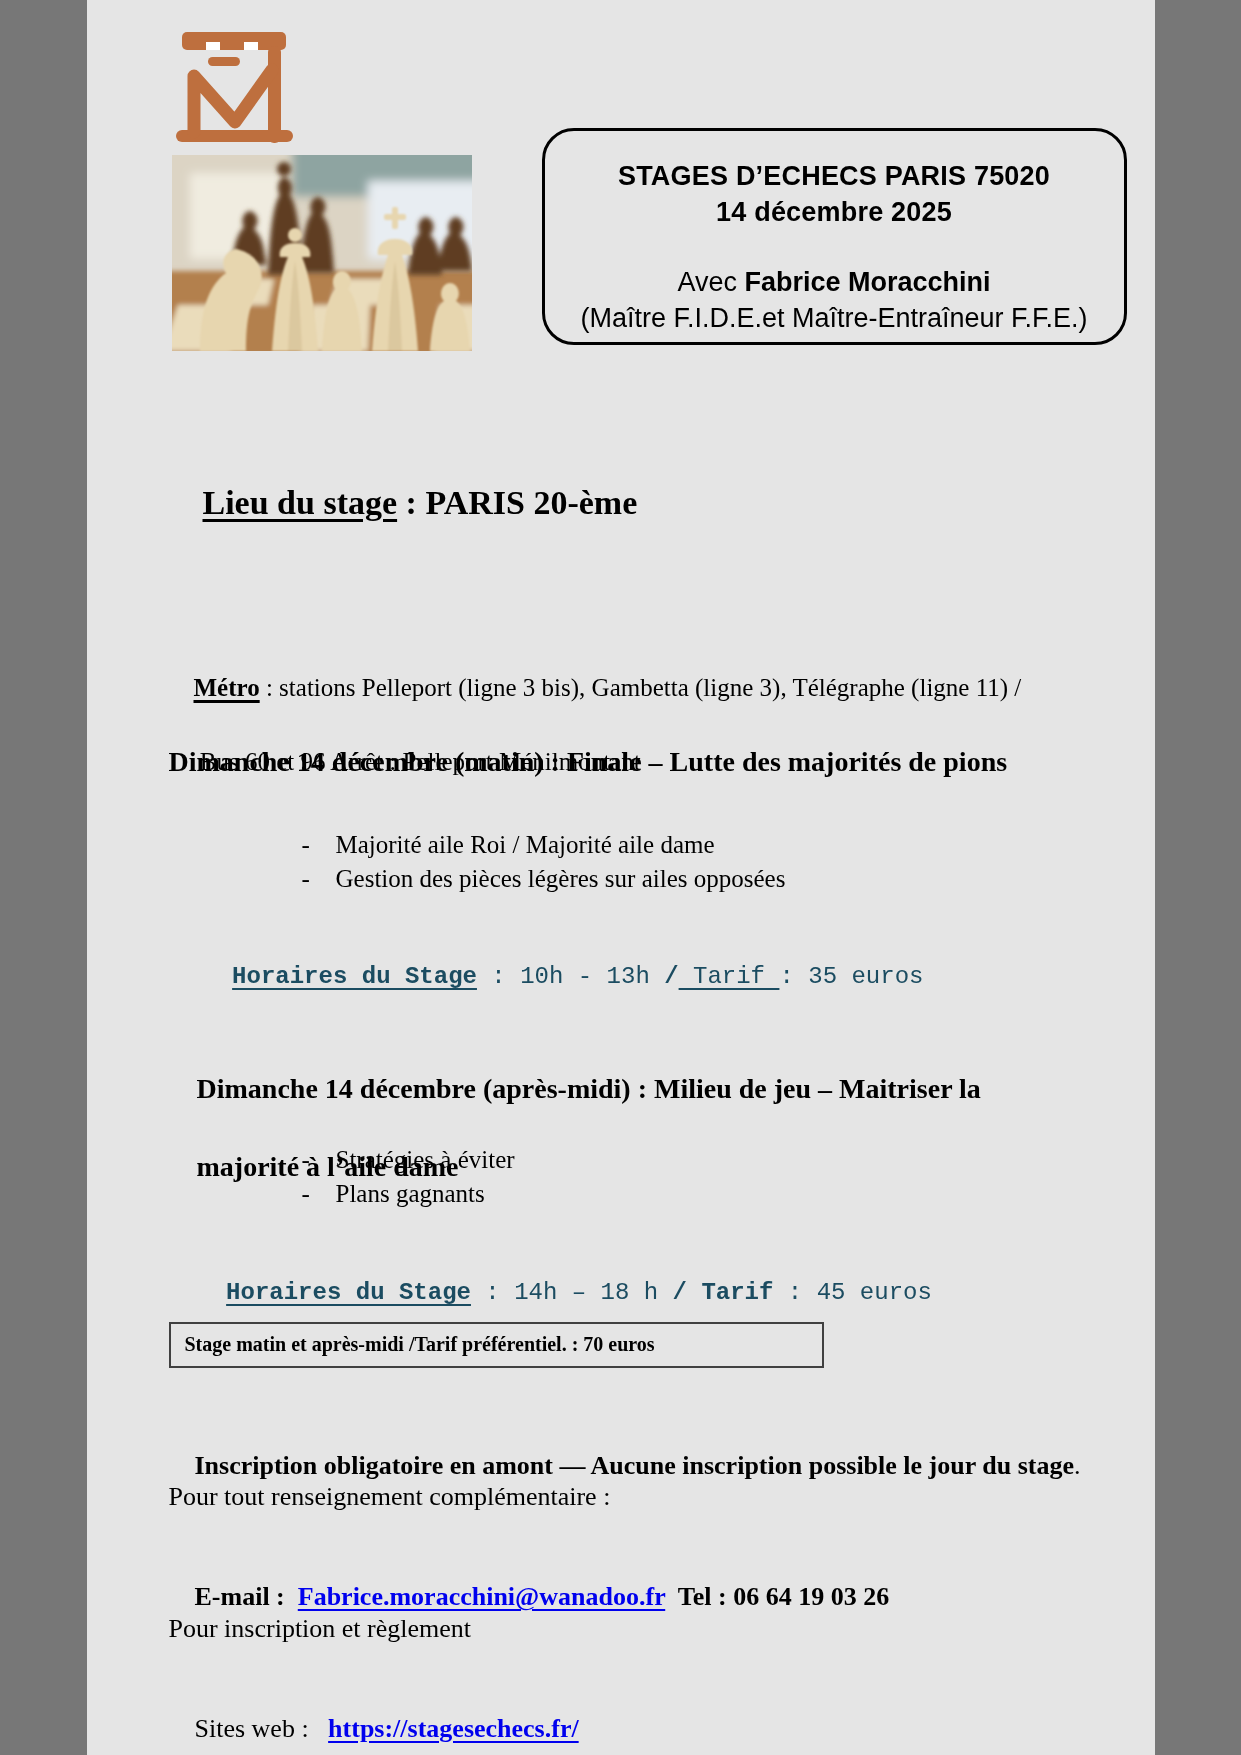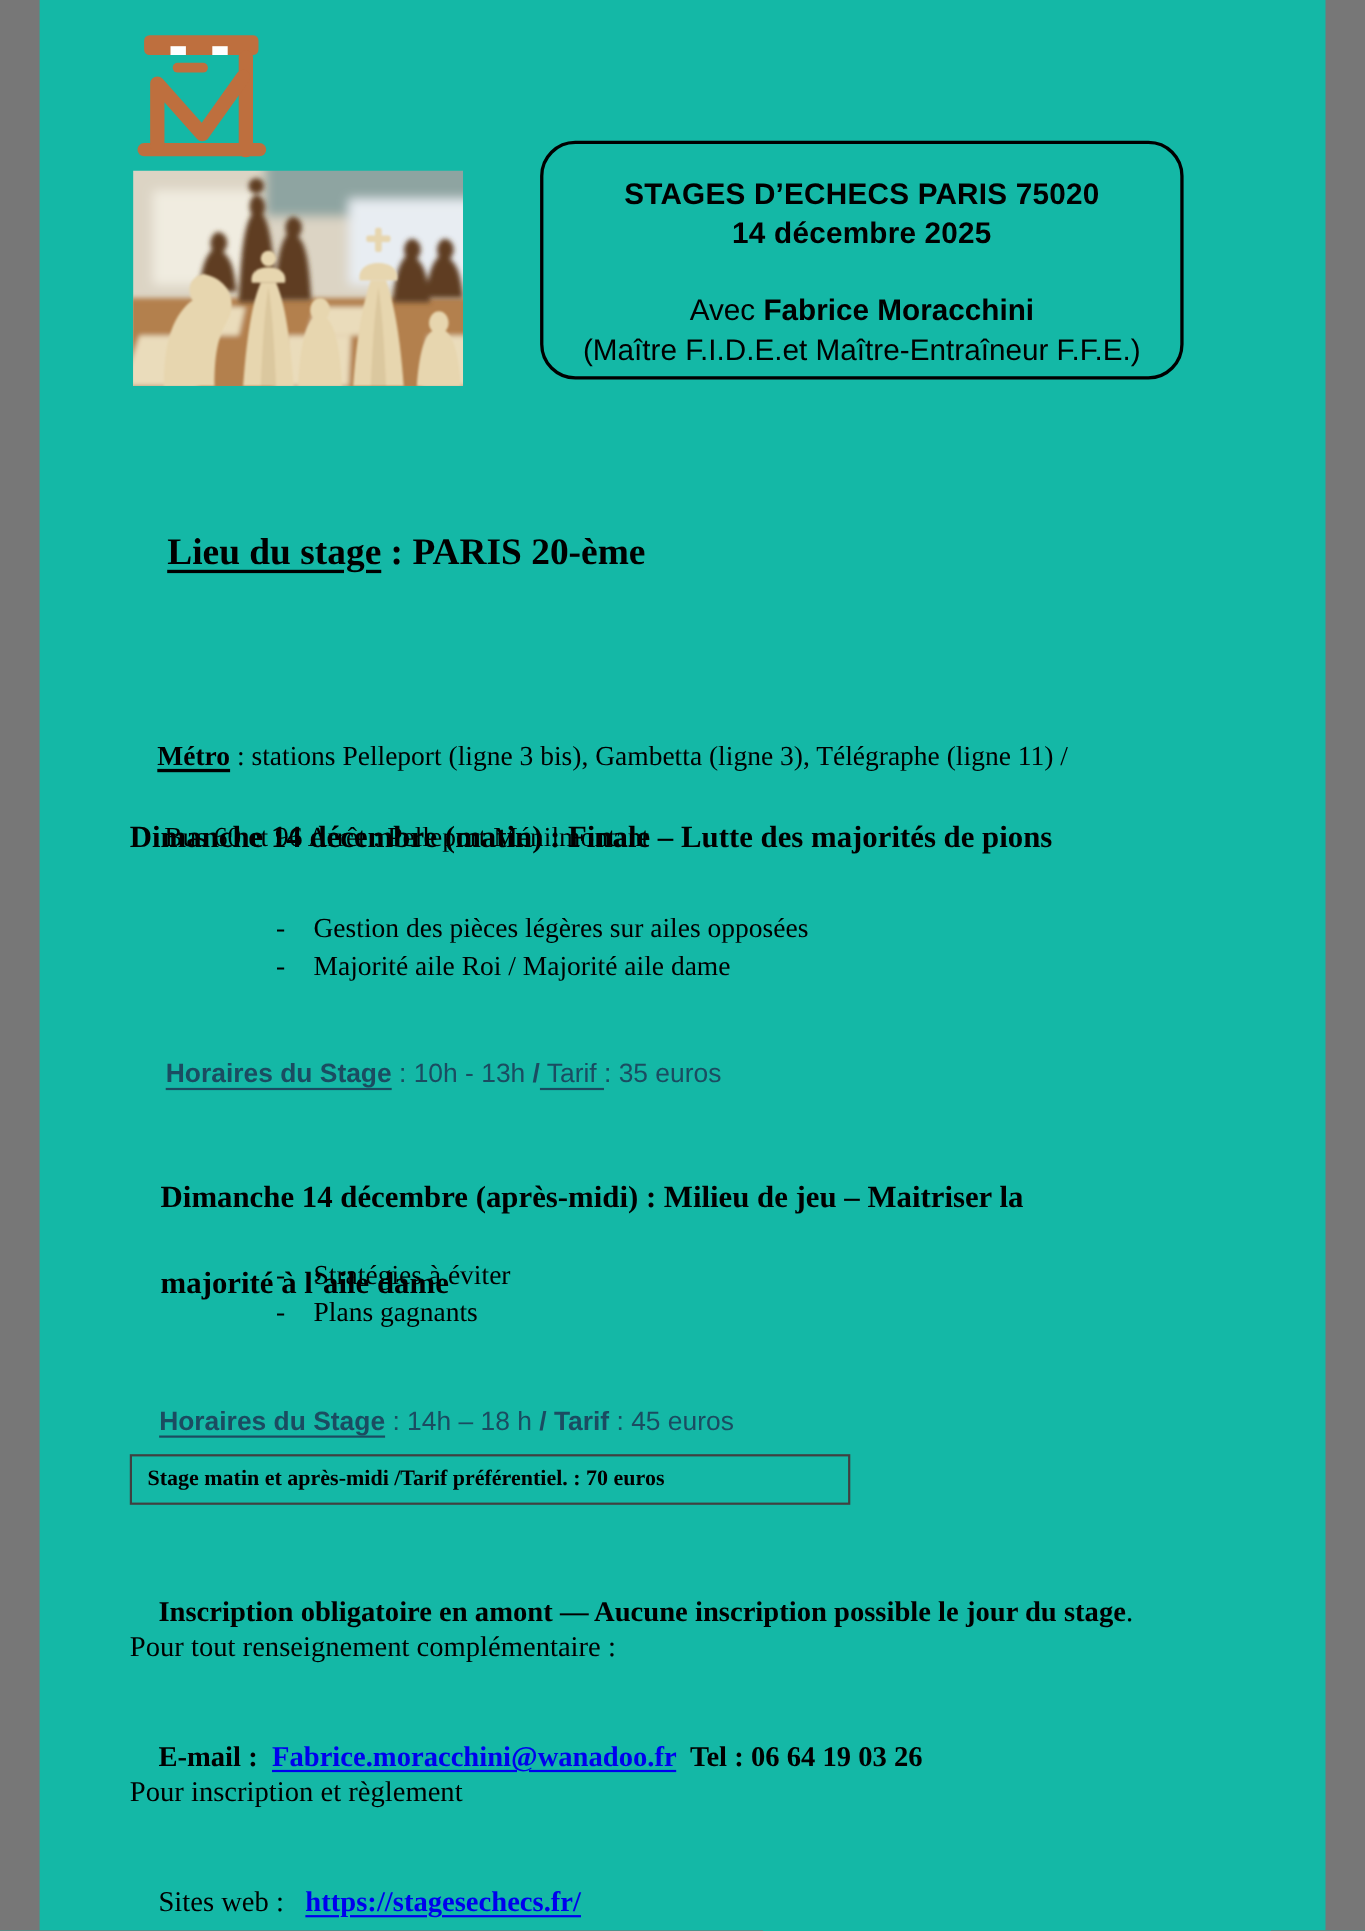--- a/index.html
+++ b/index.html
@@ -1,18 +1,18 @@
 <!DOCTYPE html>
 <html><head>
 <meta charset="utf-8">
 <style>
   html,body{margin:0;padding:0;background:#777;}
   .page{
-    position:relative;width:1169px;height:1755px;margin:0 auto;
-    background:#14b8a6;overflow:hidden;
+    position:relative;width:1068px;height:1755px;margin:0 auto;
+    background:#e5e5e5;overflow:hidden;
     font-family:"Liberation Serif", serif;color:#000;
   }
   .abs{position:absolute;left:82px;}
   .pre{white-space:pre-wrap;}
 
   
   .logo{position:absolute;left:85px;top:30px;width:125px;height:115px;}
 
   
   .photo{position:absolute;left:85px;top:155px;width:300px;height:196px;overflow:hidden;}
@@ -34,21 +34,21 @@
   .h2{font-size:28px;font-weight:700;line-height:39px;}
 
   .body-par{font-size:25px;line-height:37px;}
   .lbl{font-weight:700;text-decoration:underline;text-decoration-thickness:2.5px;text-underline-offset:4px;}
 
   .bullets{font-size:25px;line-height:34px;}
   .bullet{position:relative;padding-left:34px;}
   .bullet::before{content:"-";position:absolute;left:0;top:0;}
 
   .teal-line{
-    font-family:Liberation Sans, sans-serif;font-size:24px;line-height:30px;
+    font-family:Liberation Mono, monospace;font-size:24px;line-height:30px;
     color:#1B4C61;
   }
   .teal-line .tl-lbl{font-weight:700;text-decoration:underline;text-underline-offset:5px;}
   .teal-line .tl-b{font-weight:700;}
   .teal-line .tl-u{text-decoration:underline;text-underline-offset:5px;}
 
   .offer-box{
     border:2px solid #404040;width:655px;box-sizing:border-box;
     padding:9px 14px 10px 14px;font-size:20px;font-weight:700;
   }
@@ -147,22 +147,22 @@
 
 
   <div class="abs body-par pre" style="top:632px;">
     <span class="lbl">Métro</span><span> : stations Pelleport (ligne 3 bis), Gambetta (ligne 3), Télégraphe (ligne 11) /</span><br>
     <span> Bus 60 et 96 Arrêt : Pelleport Ménilmontant</span>
   </div>
 
   <div class="abs h2 pre" style="top:742px;">Dimanche 14 décembre (matin) : Finale – Lutte des majorités de pions</div>
 
   <div class="abs bullets" style="top:828px;left:215px;">
+    <div class="bullet pre">Majorité aile Roi / Majorité aile dame</div>
     <div class="bullet pre">Gestion des pièces légères sur ailes opposées</div>
-    <div class="bullet pre">Majorité aile Roi / Majorité aile dame</div>
   </div>
 
   <div class="abs teal-line pre" style="top:932px;left:88px;">
     <span class="tl-lbl">Horaires du Stage</span><span> : 10h - 13h </span><span class="tl-b">/</span><span class="tl-u"> Tarif </span><span>: 35 euros</span>
   </div>
 
   <div class="abs h2 pre" style="top:1030px;">
     <span>Dimanche 14 décembre (après-midi) : Milieu de jeu – Maitriser la</span><br>
     <span>majorité à l’aile dame</span>
   </div>

